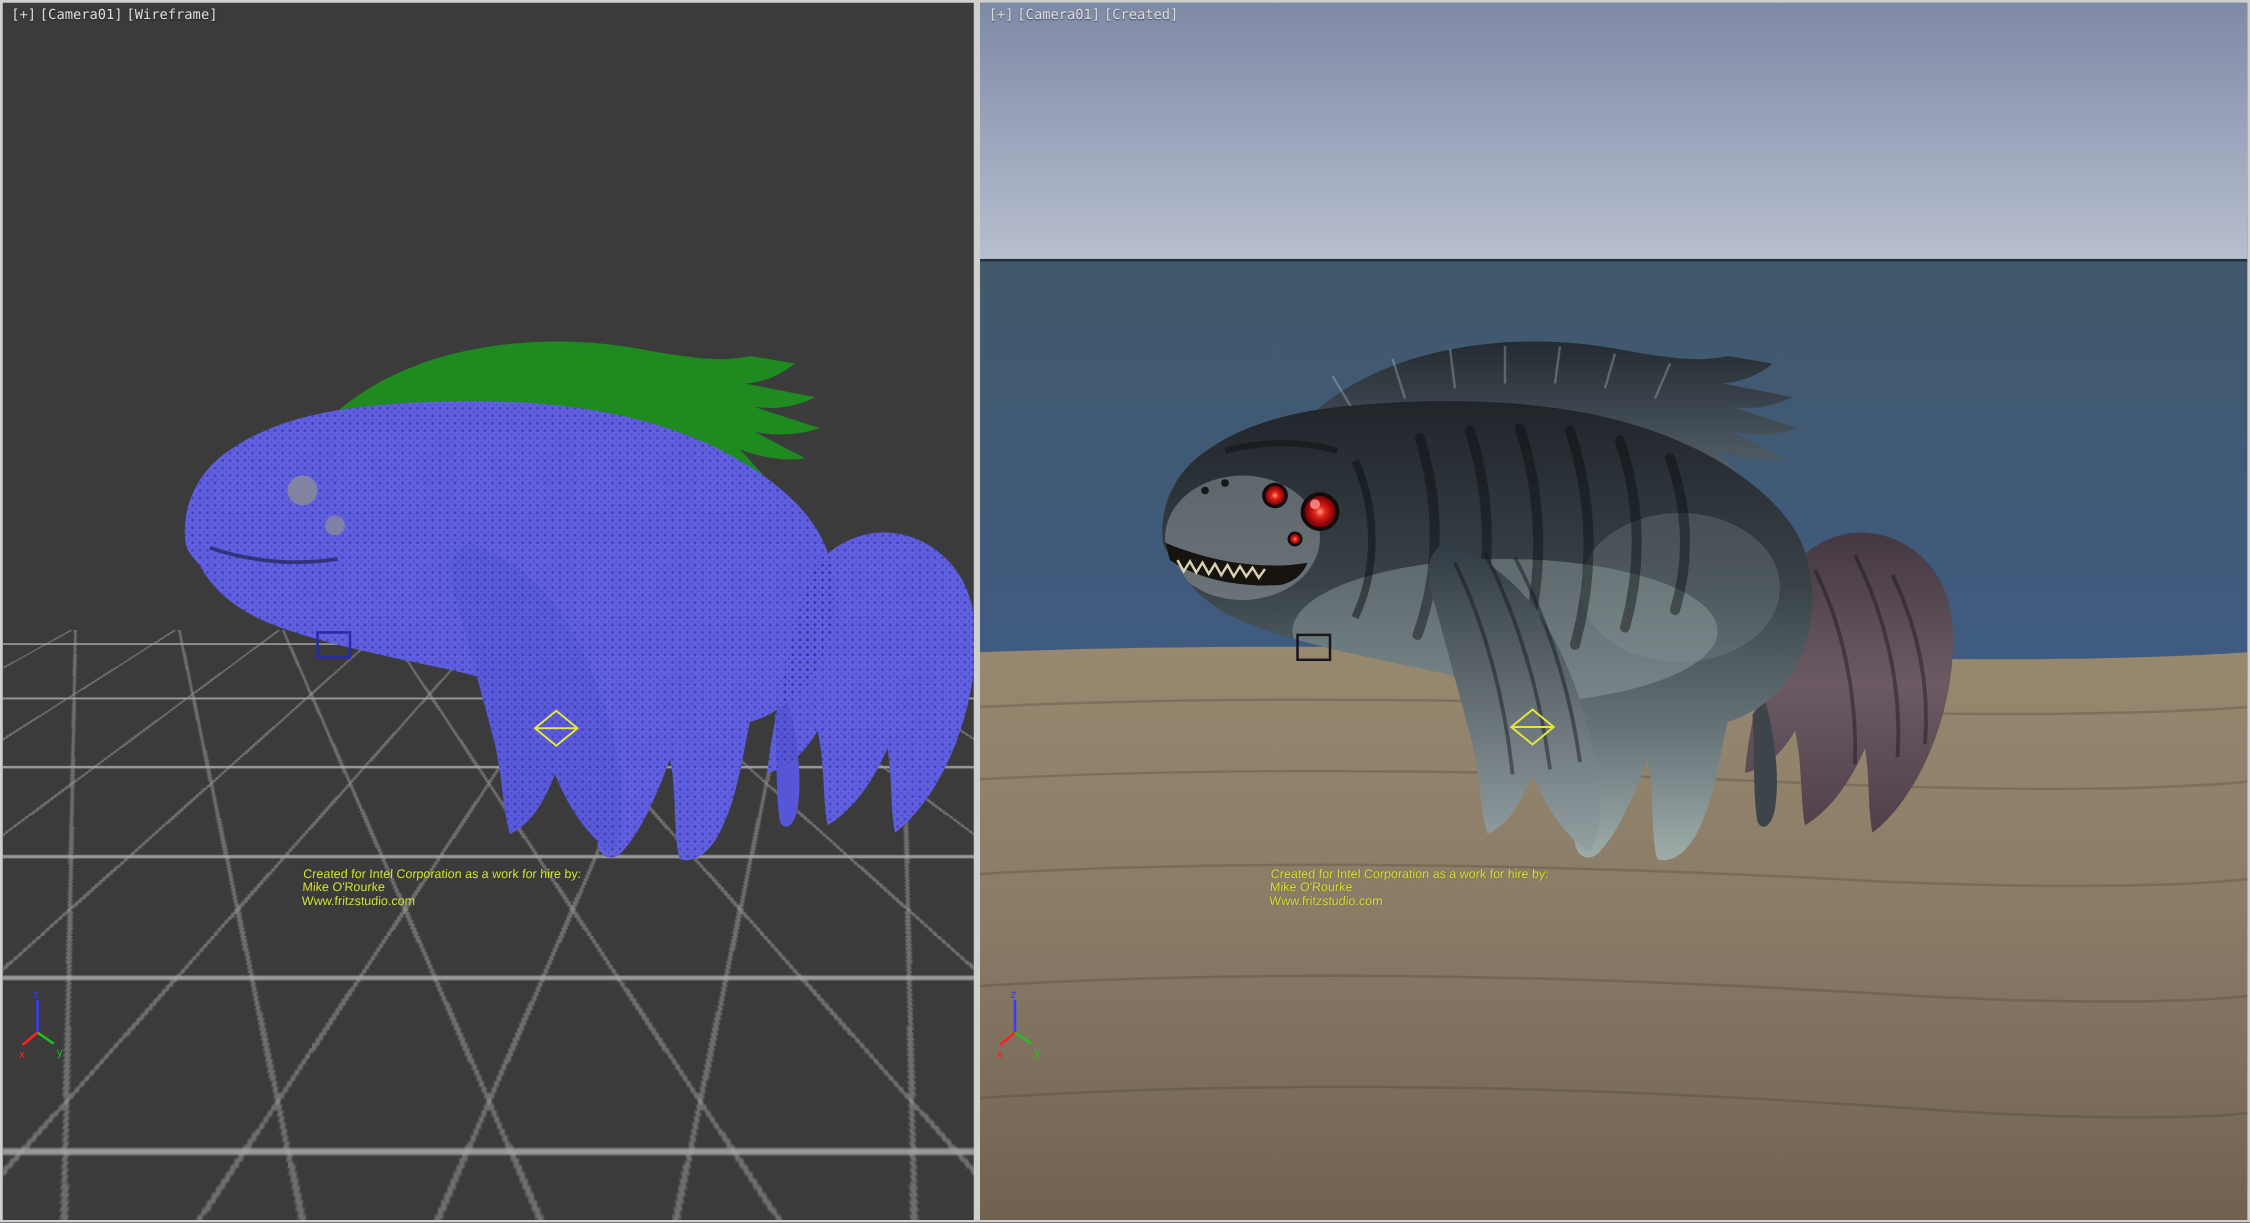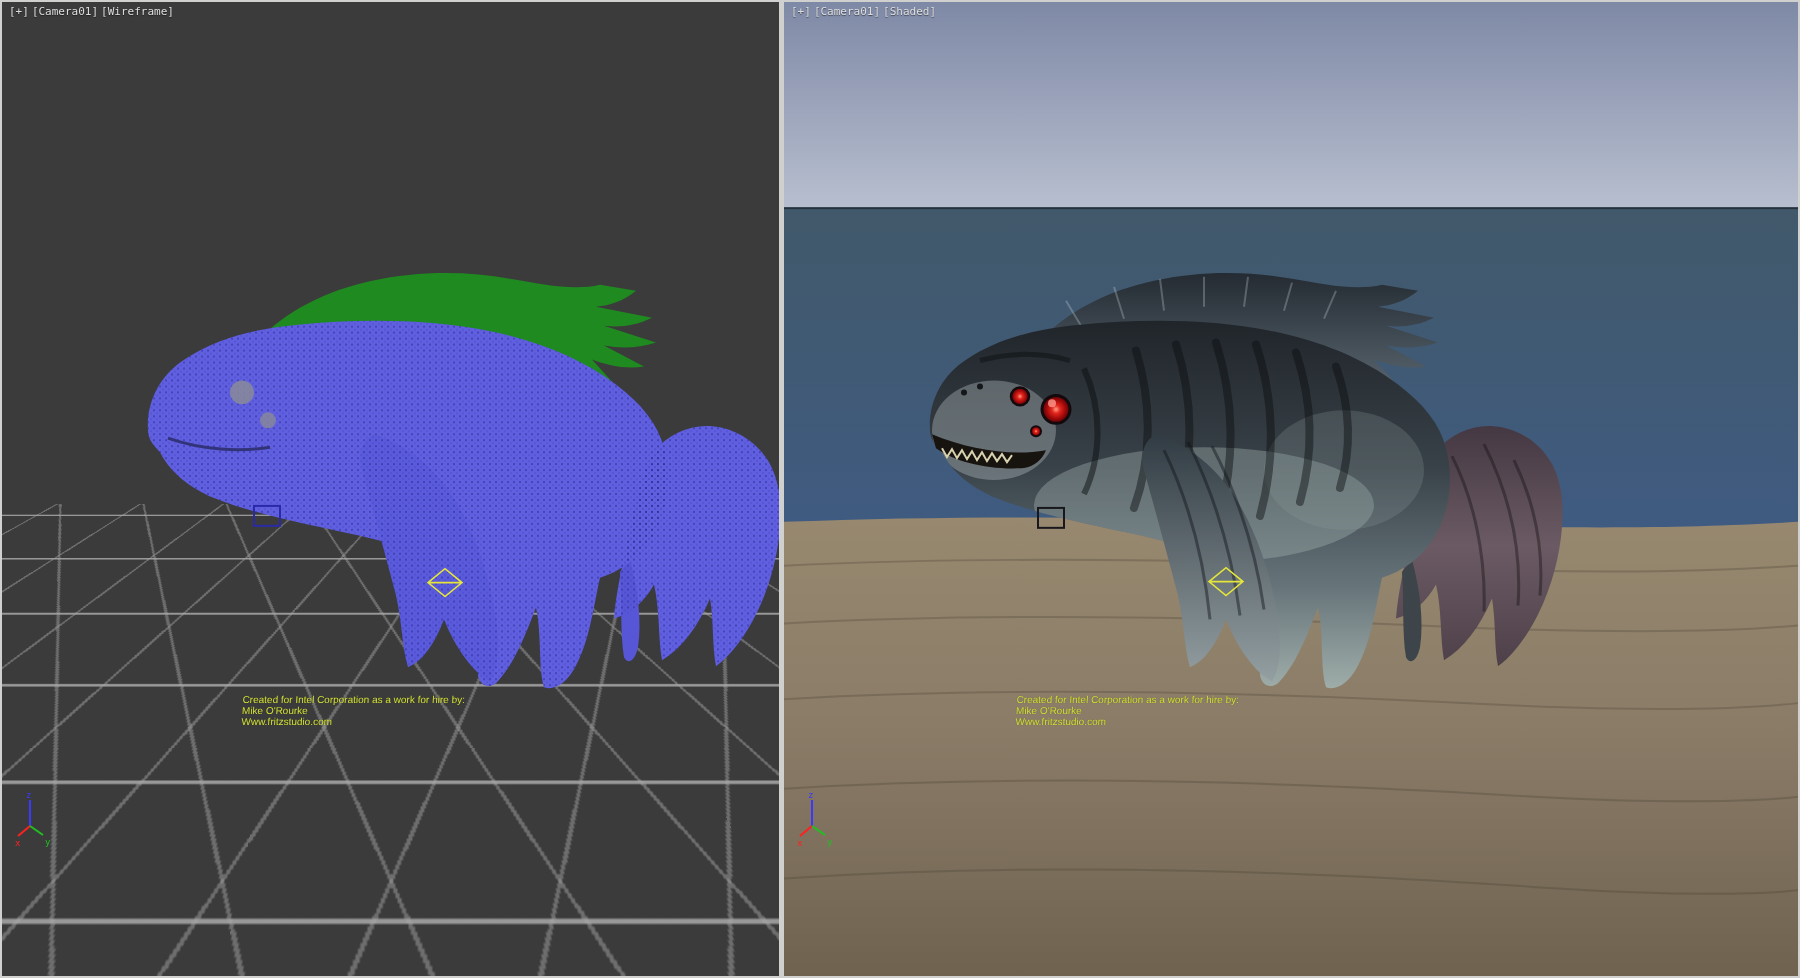--- a/index.html
+++ b/index.html
@@ -139,21 +139,21 @@
       <text x="31" y="55" fill="#20c020">y</text>
     </svg>
   </div>
 
   <div class="divider"></div>
 
   <div class="viewport" id="vp-right">
     <div class="vp-label">
       <span class="tok">[+]</span>
       <span class="tok">[Camera01]</span>
-      <span class="tok">[Shaded]</span>
+      <span class="tok">[Created]</span>
     </div>
 
     <svg class="scene" viewBox="0 0 1014 978" preserveAspectRatio="none">
 
       <rect x="0" y="0" width="1014" height="208" fill="url(#gSky)"></rect>
       <rect x="0" y="206" width="1014" height="3" fill="#25313d"></rect>
       <rect x="0" y="208" width="1014" height="335" fill="url(#gSea)"></rect>
       <path d="M0 522 C200 514 420 518 620 524 C800 530 920 528 1014 522 L1014 978 L0 978 Z" fill="url(#gGround)"></path>
       <g stroke="rgba(70,60,48,0.28)" stroke-width="2" fill="none">
         <path d="M0 566 C200 556 430 560 640 568 C800 574 930 572 1014 566"></path>

